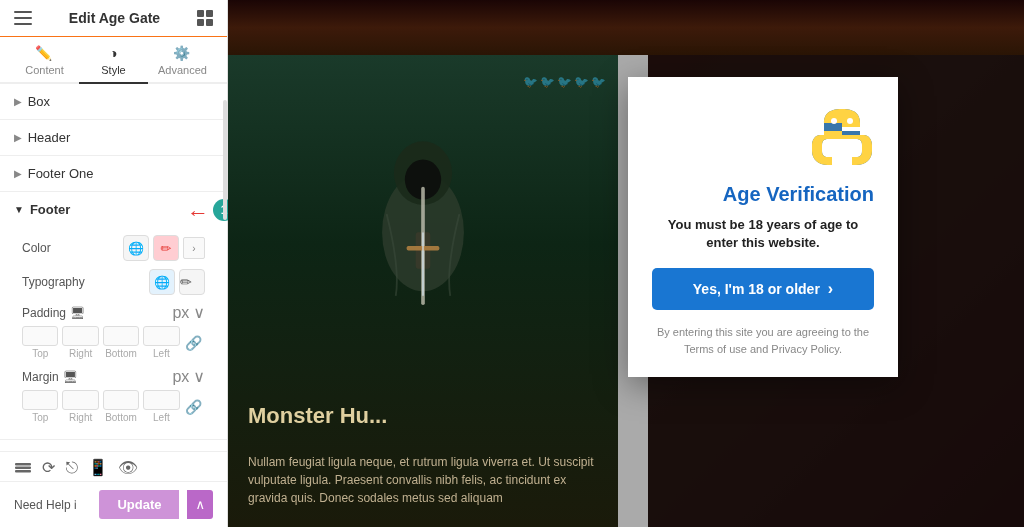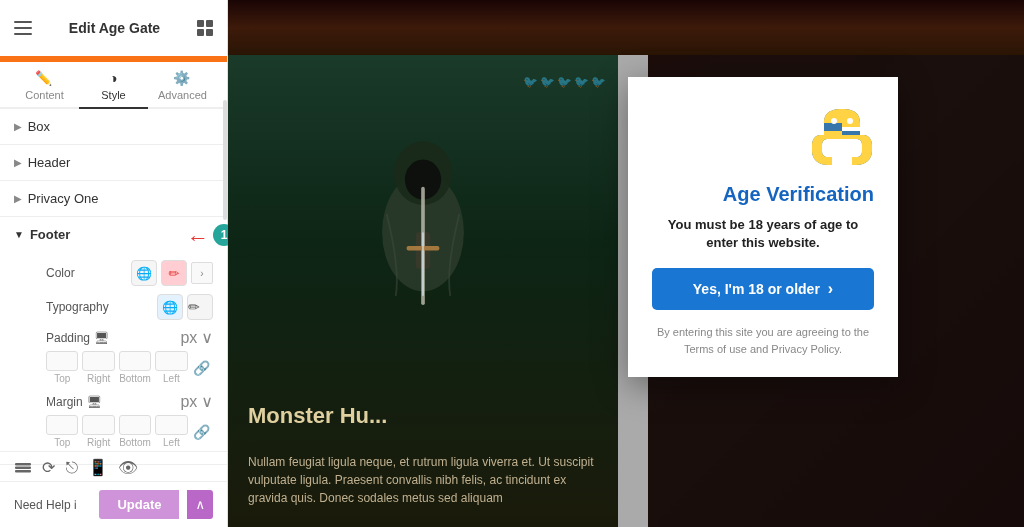--- a/index.html
+++ b/index.html
@@ -14,23 +14,23 @@
       flex-direction: column;
       border-right: 1px solid #e0e0e0;
       height: 527px;
       position: relative;
     }
 
     .panel-header {
       display: flex;
       align-items: center;
       justify-content: space-between;
-      padding: 20px 14px;
+      padding: 10px 14px;
       background: #fff;
-      border-bottom: 6px solid #f97316;
+      border-bottom: 1px solid #f97316;
     }
 
     .panel-header-title {
       font-size: 14px;
       font-weight: 600;
       color: #333;
     }
 
     .panel-header-icons {
       display: flex;
@@ -143,22 +143,21 @@
       color: white;
       font-size: 12px;
       font-weight: 700;
       display: flex;
       align-items: center;
       justify-content: center;
     }
 
     
     .form-body {
-      padding: 8px 14px;
-      margin-left: 32px;
+      padding: 8px 22px;
     }
 
     .form-row {
       display: flex;
       align-items: center;
       margin-bottom: 8px;
     }
 
     .form-label {
       font-size: 12px;
@@ -576,21 +575,21 @@
   <div class="accordion-section">
     <div class="accordion-header">
       <span class="arrow">▶</span>
       <span>Header</span>
     </div>
   </div>
 
   <div class="accordion-section">
     <div class="accordion-header">
       <span class="arrow">▶</span>
-      <span>Privacy One</span>
+      <span>Footer One</span>
     </div>
   </div>
 
   <div class="footer-section accordion-section">
     <div class="footer-header">
       <span class="footer-arrow-icon">▼</span>
       <span>Footer</span>
 
       <div class="red-arrow-container">
         <span class="red-arrow">←</span>

